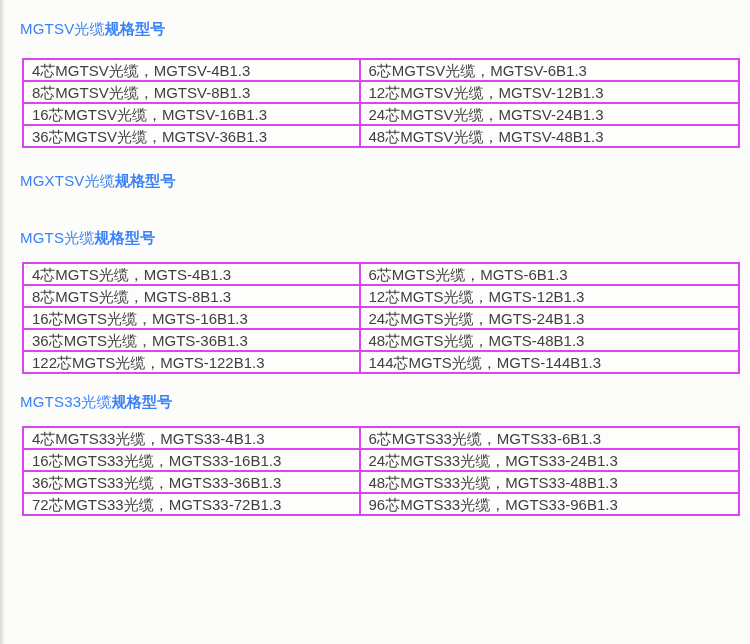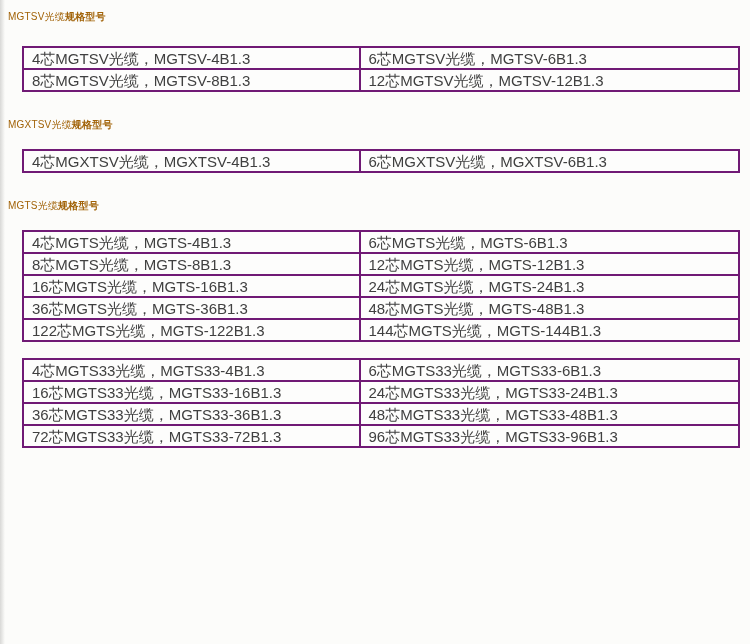--- a/index.html
+++ b/index.html
@@ -19,39 +19,39 @@
   }
   
   .edge-shade {
     position: absolute;
     left: 0; top: 0;
     width: 5px; height: 644px;
     background: linear-gradient(to right, rgba(150,150,148,0.35), rgba(150,150,148,0));
     pointer-events: none;
   }
   .heading {
-    font-size: 10px;
+    font-size: 15px;
     line-height: 16px;
-    margin: 0;
+    margin: 12px;
     font-weight: normal;
-    color: #a16207;
+    color: #3b82f6;
     letter-spacing: 0.2px;
   }
   .heading .hb { font-weight: bold; }
   .spec + .spec .heading { margin-top: 25px; }
   .spec-mgts33 .heading { margin-top: 20px !important; }
   .spec-table {
     border-collapse: collapse;
     margin: 16px 0 0 14px;
     width: 718px;
     table-layout: fixed;
   }
   .spec-mgtsv .spec-table { margin-top: 21px; }
   .spec-table td {
-    border: 2px solid #701a75;
+    border: 2px solid #d946ef;
     height: 20px;
     font-size: 15px;
     line-height: 19px;
     padding: 0 4px 0 8px;
     color: #404040;
     background: #fdfdfc;
     white-space: nowrap;
     overflow: hidden;
   }
   .spec-table col.c0 { width: 47%; }
@@ -71,36 +71,40 @@
       </colgroup>
     <tbody>
       <tr>
         <td>4芯MGTSV光缆，MGTSV-4B1.3</td>
         <td>6芯MGTSV光缆，MGTSV-6B1.3</td>
       </tr>
       <tr>
         <td>8芯MGTSV光缆，MGTSV-8B1.3</td>
         <td>12芯MGTSV光缆，MGTSV-12B1.3</td>
       </tr>
+      <tr>
+        <td>16芯MGTSV光缆，MGTSV-16B1.3</td>
+        <td>24芯MGTSV光缆，MGTSV-24B1.3</td>
+      </tr>
+      <tr>
+        <td>36芯MGTSV光缆，MGTSV-36B1.3</td>
+        <td>48芯MGTSV光缆，MGTSV-48B1.3</td>
+      </tr>
     </tbody>
   </table>
 </section>
 
 <section class="spec spec-mgxtsv">
   <h2 class="heading"><span>MGXTSV光缆</span><span class="hb">规格型号</span></h2>
   <table class="spec-table">
     <colgroup>
         <col class="c0">
         <col class="c1">
       </colgroup>
     <tbody>
-      <tr>
-        <td>4芯MGXTSV光缆，MGXTSV-4B1.3</td>
-        <td>6芯MGXTSV光缆，MGXTSV-6B1.3</td>
-      </tr>
     </tbody>
   </table>
 </section>
 
 <section class="spec spec-mgts">
   <h2 class="heading"><span>MGTS光缆</span><span class="hb">规格型号</span></h2>
   <table class="spec-table">
     <colgroup>
         <col class="c0">
         <col class="c1">
@@ -124,20 +128,21 @@
       </tr>
       <tr>
         <td>122芯MGTS光缆，MGTS-122B1.3</td>
         <td>144芯MGTS光缆，MGTS-144B1.3</td>
       </tr>
     </tbody>
   </table>
 </section>
 
 <section class="spec spec-mgts33">
+  <h2 class="heading"><span>MGTS33光缆</span><span class="hb">规格型号</span></h2>
   <table class="spec-table">
     <colgroup>
         <col class="c0">
         <col class="c1">
       </colgroup>
     <tbody>
       <tr>
         <td>4芯MGTS33光缆，MGTS33-4B1.3</td>
         <td>6芯MGTS33光缆，MGTS33-6B1.3</td>
       </tr>

